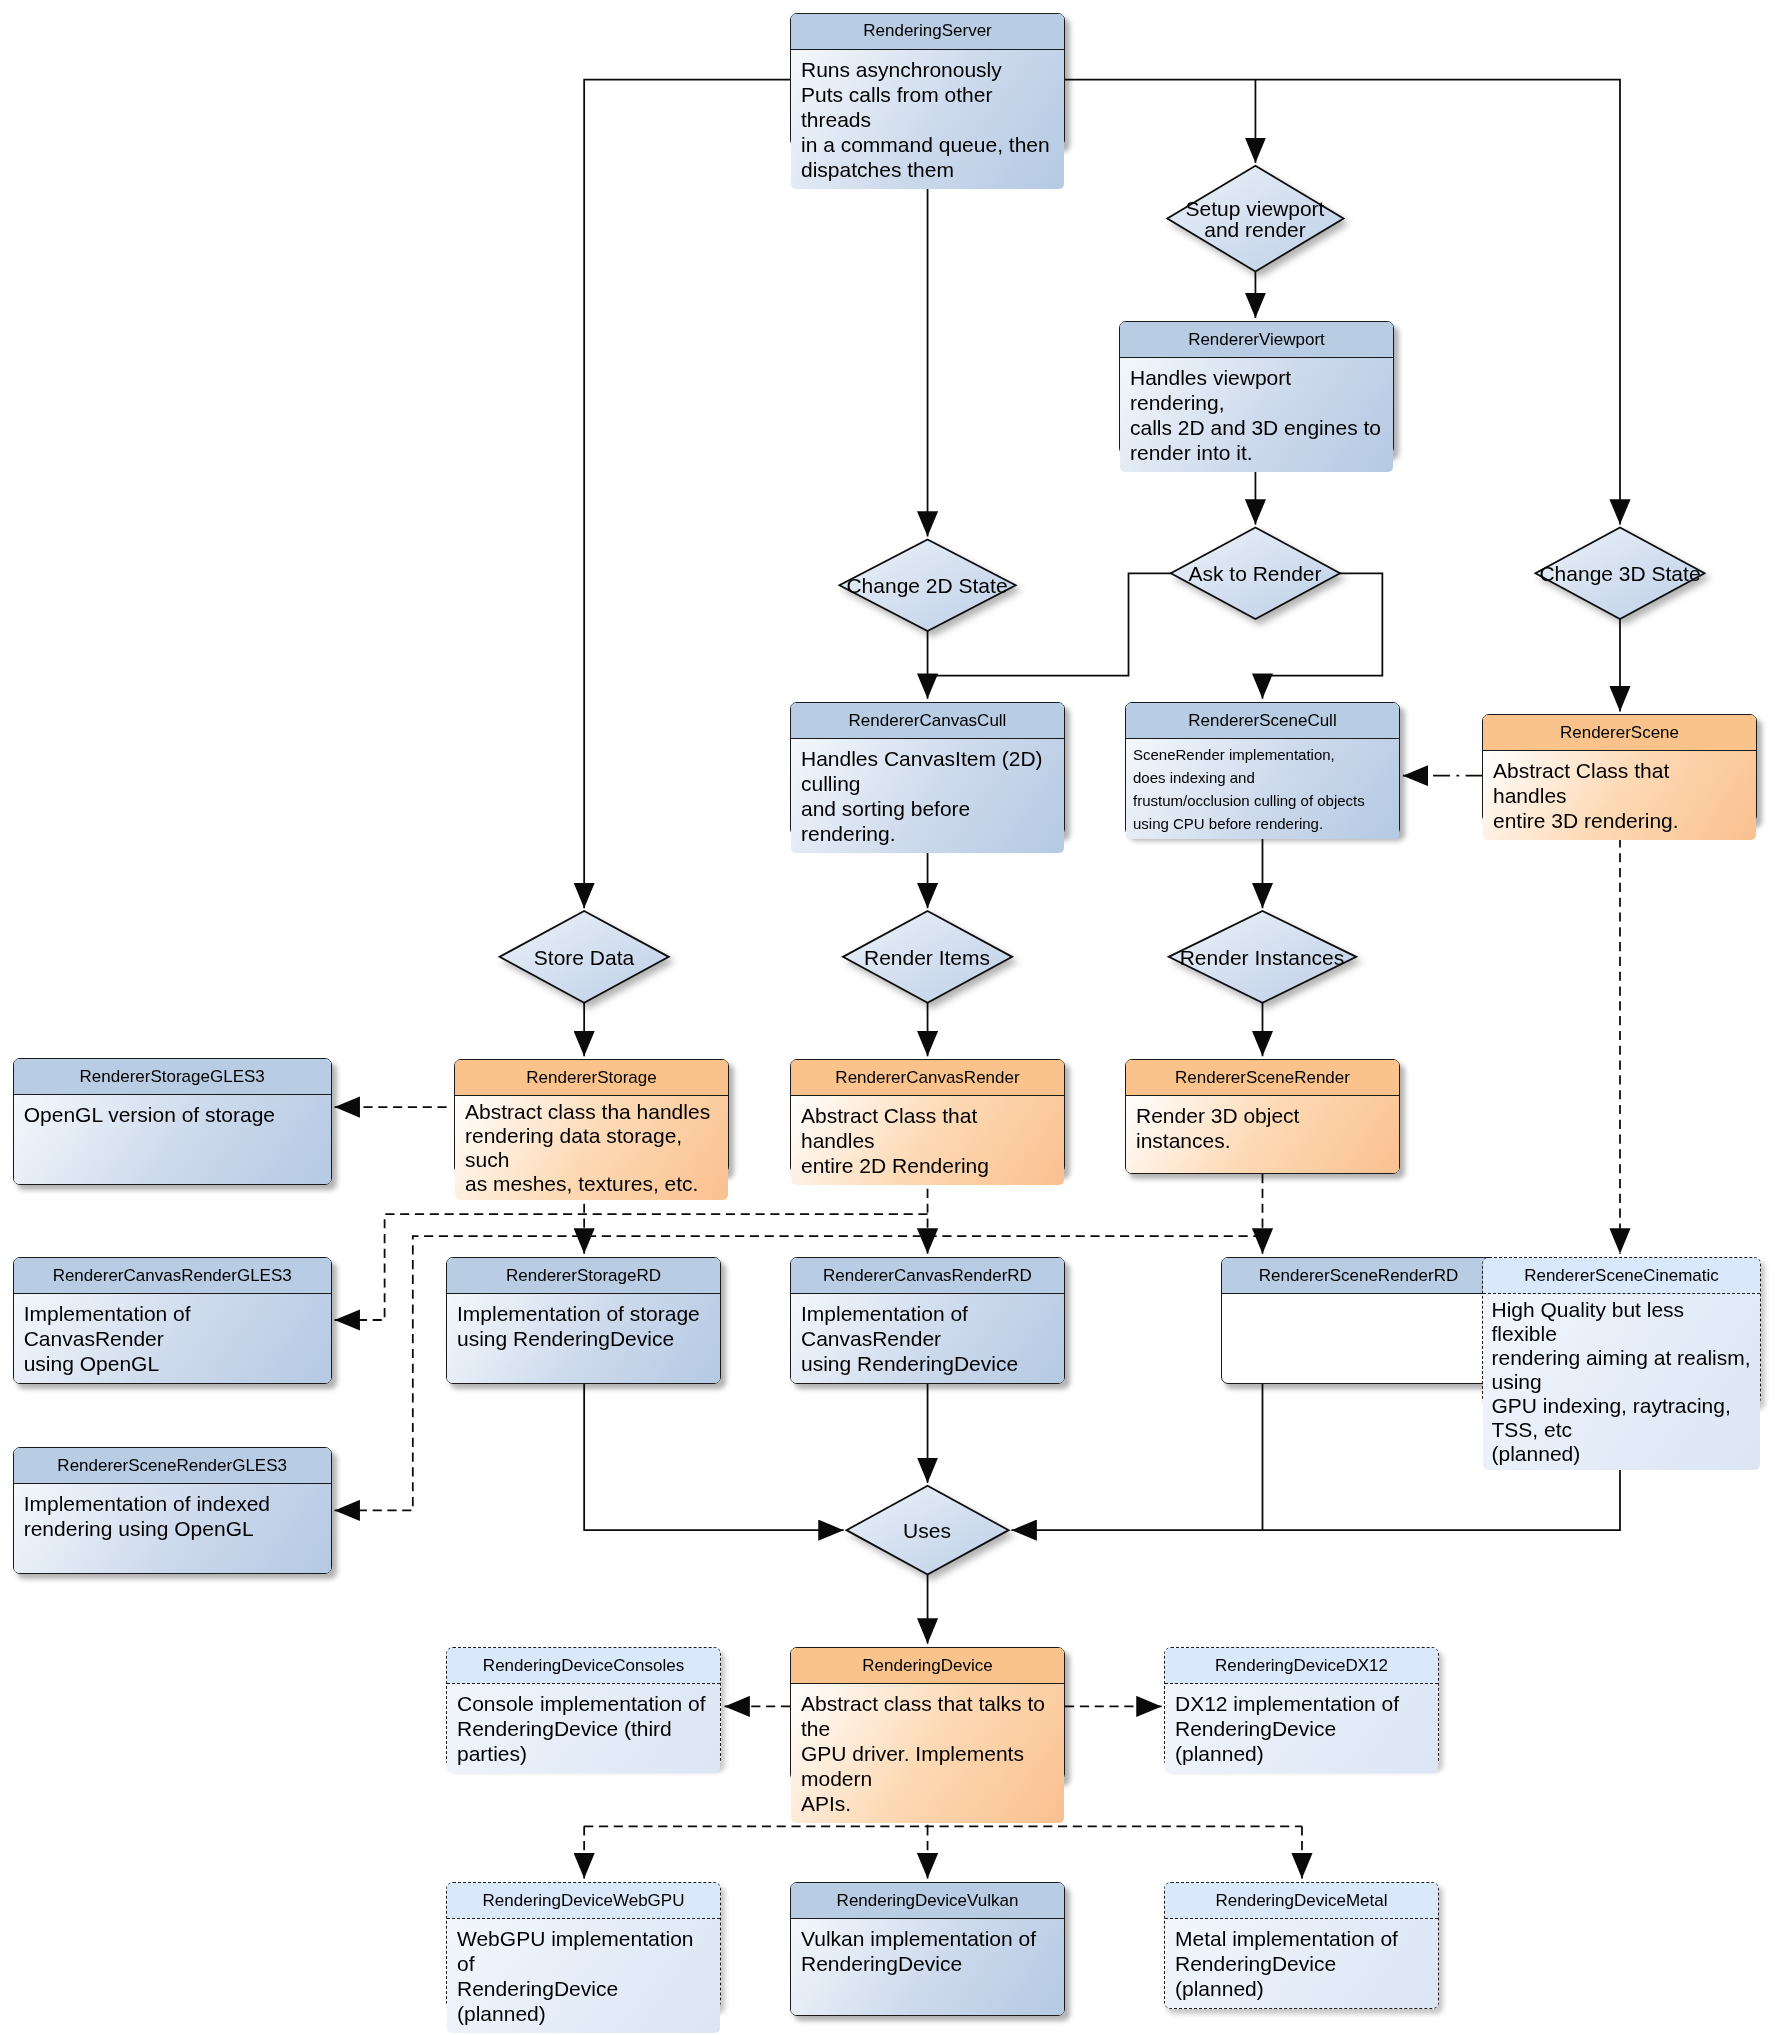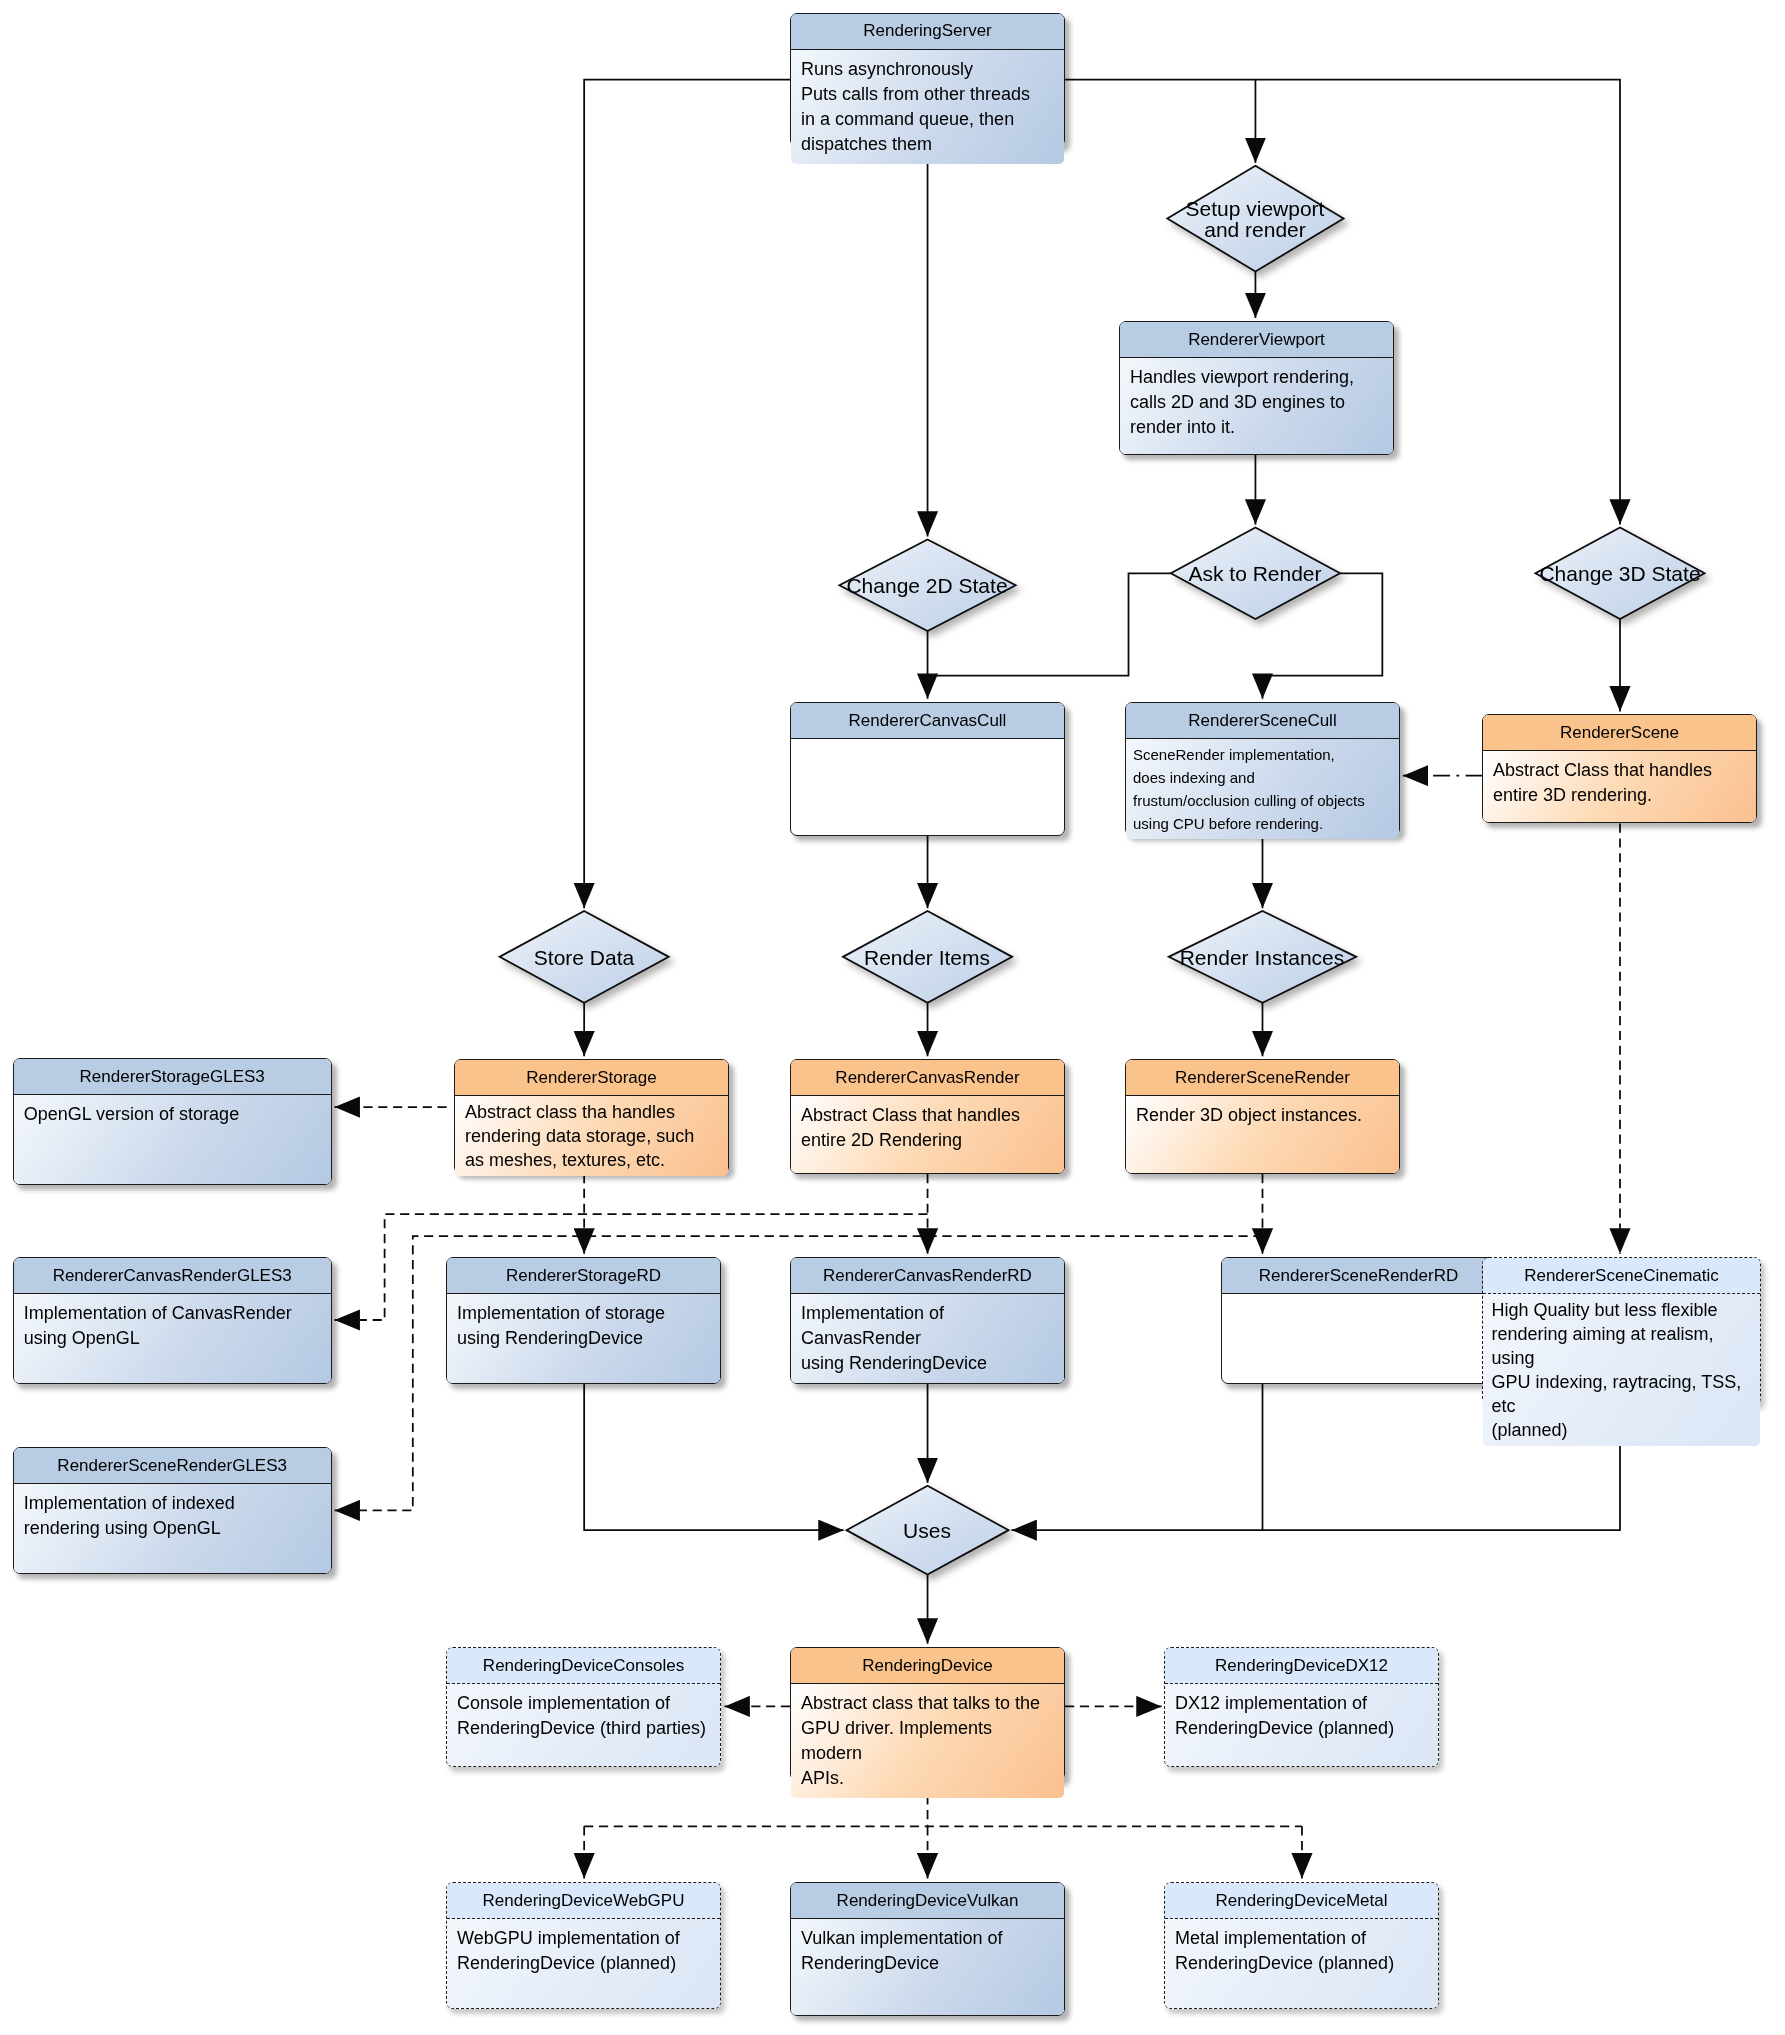--- a/index.html
+++ b/index.html
@@ -4,21 +4,21 @@
 <style>
   html,body{margin:0;padding:0;background:#ffffff;}
   #canvas{position:relative;width:1786px;height:2035px;background:#ffffff;overflow:hidden;
           font-family:"Liberation Sans",sans-serif;color:#000;}
   #wires{position:absolute;left:0;top:0;width:1786px;height:2035px;}
 
   .node{position:absolute;border:1.8px solid #1a1a1a;border-radius:7px;box-sizing:border-box;
         display:flex;flex-direction:column;box-shadow:4.2px 5px 5.6px rgba(0,0,0,0.30);}
   .node .title{flex:0 0 35px;display:flex;align-items:center;justify-content:center;
         border-bottom:1.8px solid #1a1a1a;font-size:17px;border-radius:5px 5px 0 0;}
-  .node .body{flex:1;padding:7px 10px;font-size:18px;line-height:25px;white-space:pre-line;
+  .node .body{flex:1;padding:7px 10px;font-size:21px;line-height:25px;white-space:pre-line;
         border-radius:0 0 5px 5px;}
 
   .blue  .title{background:#b8cce4;}
   .blue  .body {background:linear-gradient(125deg,#f4f8fc 0%,#ccd9ec 55%,#b4c9e3 100%);}
   .orange .title{background:#fbc38c;}
   .orange .body {background:linear-gradient(125deg,#ffffff 0%,#fdd9b4 50%,#fac08f 100%);}
   .dashedbox{border-style:dashed;box-shadow:3.5px 4.2px 5px rgba(0,0,0,0.22);}
   .dashedbox .title{background:#d9e8fa;border-bottom-style:dashed;}
   .dashedbox .body {background:linear-gradient(125deg,#f3f7fc 0%,#e4ecf8 55%,#dbe5f4 100%);}
 
@@ -120,20 +120,22 @@
 
   <div class="node blue" style="left:1119px;top:321px;width:275px;height:134px;">
     <div class="title">RendererViewport</div>
     <div class="body">Handles viewport rendering,
 calls 2D and 3D engines to
 render into it.</div>
   </div>
 
   <div class="node blue" style="left:790px;top:702px;width:275px;height:134px;">
     <div class="title">RendererCanvasCull</div>
+    <div class="body">Handles CanvasItem (2D) culling
+and sorting before rendering.</div>
   </div>
 
   <div class="node blue" style="left:1125px;top:702px;width:275px;height:134px;">
     <div class="title">RendererSceneCull</div>
     <div class="body" style="padding:4.2px 7px;font-size:15px;line-height:23px;">SceneRender implementation,
 does indexing and
 frustum/occlusion culling of objects
 using CPU before rendering.</div>
   </div>
 

